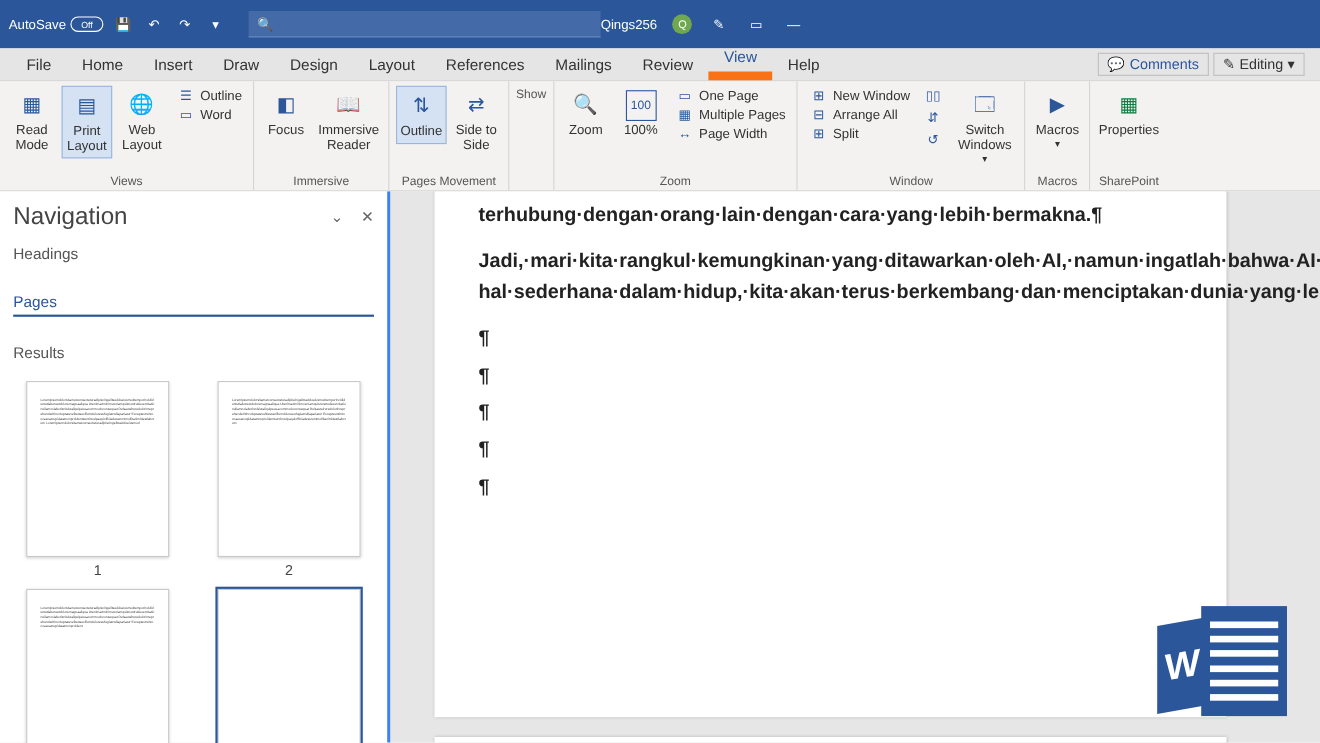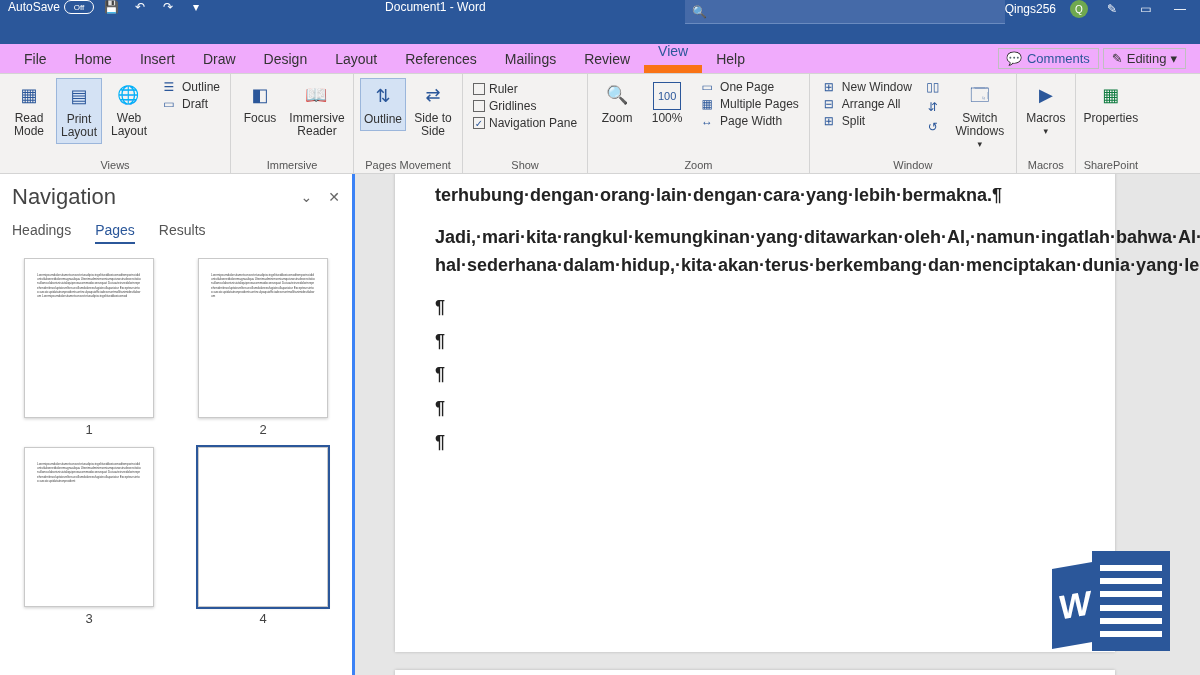--- a/index.html
+++ b/index.html
@@ -1,31 +1,31 @@
 <!DOCTYPE html>
 <html><head>
 <meta charset="utf-8">
 <style>
 * { box-sizing: border-box; margin: 0; padding: 0; font-family: "Segoe UI", Arial, sans-serif; }
 body { width: 1200px; height: 675px; background: #fff; overflow: hidden; position: relative; }
 
 
-.titlebar { height: 44px; background: #2b579a; display: flex; align-items: flex-start; color: #fff; font-size: 12px; }
+.titlebar { height: 44px; background: #2b579a; display: flex; align-items: center; color: #fff; font-size: 12px; }
 .titlebar .left { display: flex; align-items: center; gap: 8px; padding-left: 8px; }
 .titlebar .autosave { display: flex; align-items: center; gap: 4px; }
 .titlebar .toggle { width: 30px; height: 14px; border: 1px solid #fff; border-radius: 8px; display: flex; align-items: center; padding: 0 2px; font-size: 8px; color:#fff; justify-content:center;}
 .titlebar .qicon { width: 20px; display:flex; justify-content:center; cursor:pointer;}
 .titlebar .center { flex:1; text-align:center; }
 .titlebar .search { margin-left: 20px; width: 320px; height: 24px; background:#456aa8; display:flex; align-items:center; padding:0 8px; gap:8px; border-bottom:1px solid #6a8bc0;}
 .titlebar .search input { background:transparent; border:none; color:#cfd9ea; font-size:13px; outline:none; flex:1;}
 .titlebar .right { display:flex; align-items:center; gap:14px; padding-right:10px;}
 .avatar { width:18px; height:18px; border-radius:50%; background:#6fa84f; display:flex; align-items:center; justify-content:center; font-size:10px; color:#fff;}
 
 
-.menutabs { height: 30px; background:#f0abfc; display:flex; align-items:flex-end; padding:0 10px; border-bottom:1px solid #d4d4d4; font-size:14px; color:#333;}
+.menutabs { height: 30px; background:#e5e5e5; display:flex; align-items:flex-end; padding:0 10px; border-bottom:1px solid #d4d4d4; font-size:14px; color:#333;}
 .menutabs .tab { padding:6px 14px; cursor:pointer; }
 .menutabs .tab.active { color:#2b579a; border-bottom:8px solid #f97316; }
 .menutabs .spacer { flex:1; }
 .menutabs .rbtn { display:flex; align-items:center; gap:4px; border:1px solid #bfbfbf; padding:2px 8px; font-size:13px; margin:0 4px 4px 0; cursor:pointer; color:#2b579a;}
 .menutabs .rbtn.editing { color:#333; }
 
 
 .ribbon { height:100px; background:#f3f2f1; border-bottom:1px solid #d4d4d4; display:flex; font-size:12px; color:#333;}
 .group { border-right:1px solid #d4d4d4; display:flex; flex-direction:column; justify-content:space-between; padding:4px 6px 2px 6px;}
 .group .body { display:flex; align-items:flex-start; gap:4px; flex:1;}
@@ -40,21 +40,21 @@
 
 
 .main { display:flex; height:515px; }
 .navpane { width:355px; background:#fff; border-right:3px solid #3b82f6; padding:10px 12px; display:flex; flex-direction:column;}
 .navhead { display:flex; align-items:center; justify-content:space-between;}
 .navhead h2 { font-size:22px; font-weight:400; color:#444;}
 .navhead .ctl { display:flex; gap:16px; color:#666; font-size:14px; cursor:pointer;}
 .searchbox { margin-top:12px; height:28px; border:1px solid #bfbfbf; display:flex; align-items:center; padding:0 6px; font-size:13px; color:#777;}
 .searchbox input { border:none; outline:none; flex:1; font-size:13px;}
 .searchbox .mag { color:#2b579a; padding-left:6px;}
-.navtabs { display:flex; gap:24px; margin-top:12px; font-size:14px; color:#555;}
+.navtabs { display:flex; gap:24px; margin-top:12px; font-size:14px; color:#555;flex-direction:column;}
 .navtabs .nt { padding-bottom:4px; cursor:pointer;}
 .navtabs .nt.active { color:#2b579a; border-bottom:2px solid #2b579a;}
 .thumbs { margin-top:14px; display:grid; grid-template-columns:1fr 1fr; gap:10px 20px; overflow:auto;}
 .thumbwrap { display:flex; flex-direction:column; align-items:center; gap:4px;}
 .thumb { width:130px; height:160px; border:1px solid #c9c9c9; background:#fff; box-shadow:0 1px 3px rgba(0,0,0,.2); padding:14px 12px; font-size:3px; color:#444; line-height:1.4; overflow:hidden; cursor:pointer;}
 .thumb.sel { outline:2px solid #2b579a;}
 .pgno { font-size:13px; color:#444;}
 
 .docarea { flex:1; background:#e6e6e6; padding:0 0 0 40px; overflow:hidden;font-weight:bold;}
 .page { width:720px; min-height:480px; background:#fff; margin-top:-2px; padding:10px 60px 40px 40px; font-family:Calibri, Arial, sans-serif; font-size:18px; color:#222; line-height:1.55; box-shadow:0 0 3px rgba(0,0,0,.2);}
@@ -79,21 +79,20 @@
       <span>AutoSave</span>
       <span class="toggle">
           <span>Off</span>
         </span>
     </div>
     <span class="qicon">💾</span>
     <span class="qicon">↶</span>
     <span class="qicon">↷</span>
     <span class="qicon">▾</span>
   </div>
-  <div class="center">Document1 - Word</div>
   <div class="search">
     <span>🔍</span>
   </div>
   <div class="right">
     <span>Qings256</span>
     <span class="avatar">Q</span>
     <span class="qicon">✎</span>
     <span class="qicon">▭</span>
     <span class="qicon">—</span>
   </div>
@@ -139,21 +138,21 @@
           <div class="ic">🌐</div>
           <span>Web Layout</span>
         </div>
       <div class="smallcol">
         <div class="smallrow">
             <span class="winicon">☰</span>
             <span>Outline</span>
           </div>
         <div class="smallrow">
             <span class="winicon">▭</span>
-            <span>Draft</span>
+            <span>Word</span>
           </div>
       </div>
     </div>
     <div class="label">Views</div>
   </div>
 
   <div class="group">
     <div class="body">
       <div class="bigbtn">
           <div class="ic">◧</div>
@@ -175,36 +174,20 @@
         </div>
       <div class="bigbtn">
           <div class="ic">⇄</div>
           <span>Side to Side</span>
         </div>
     </div>
     <div class="label">Pages Movement</div>
   </div>
 
   <div class="group">
-    <div class="body">
-      <div class="smallcol" style="padding-top:4px">
-        <div class="smallrow">
-            <span class="chk"></span>
-            <span>Ruler</span>
-          </div>
-        <div class="smallrow">
-            <span class="chk"></span>
-            <span>Gridlines</span>
-          </div>
-        <div class="smallrow">
-            <span class="chk">✓</span>
-            <span>Navigation Pane</span>
-          </div>
-      </div>
-    </div>
     <div class="label">Show</div>
   </div>
 
   <div class="group">
     <div class="body">
       <div class="bigbtn">
           <div class="ic">🔍</div>
           <span>Zoom</span>
         </div>
       <div class="bigbtn">

